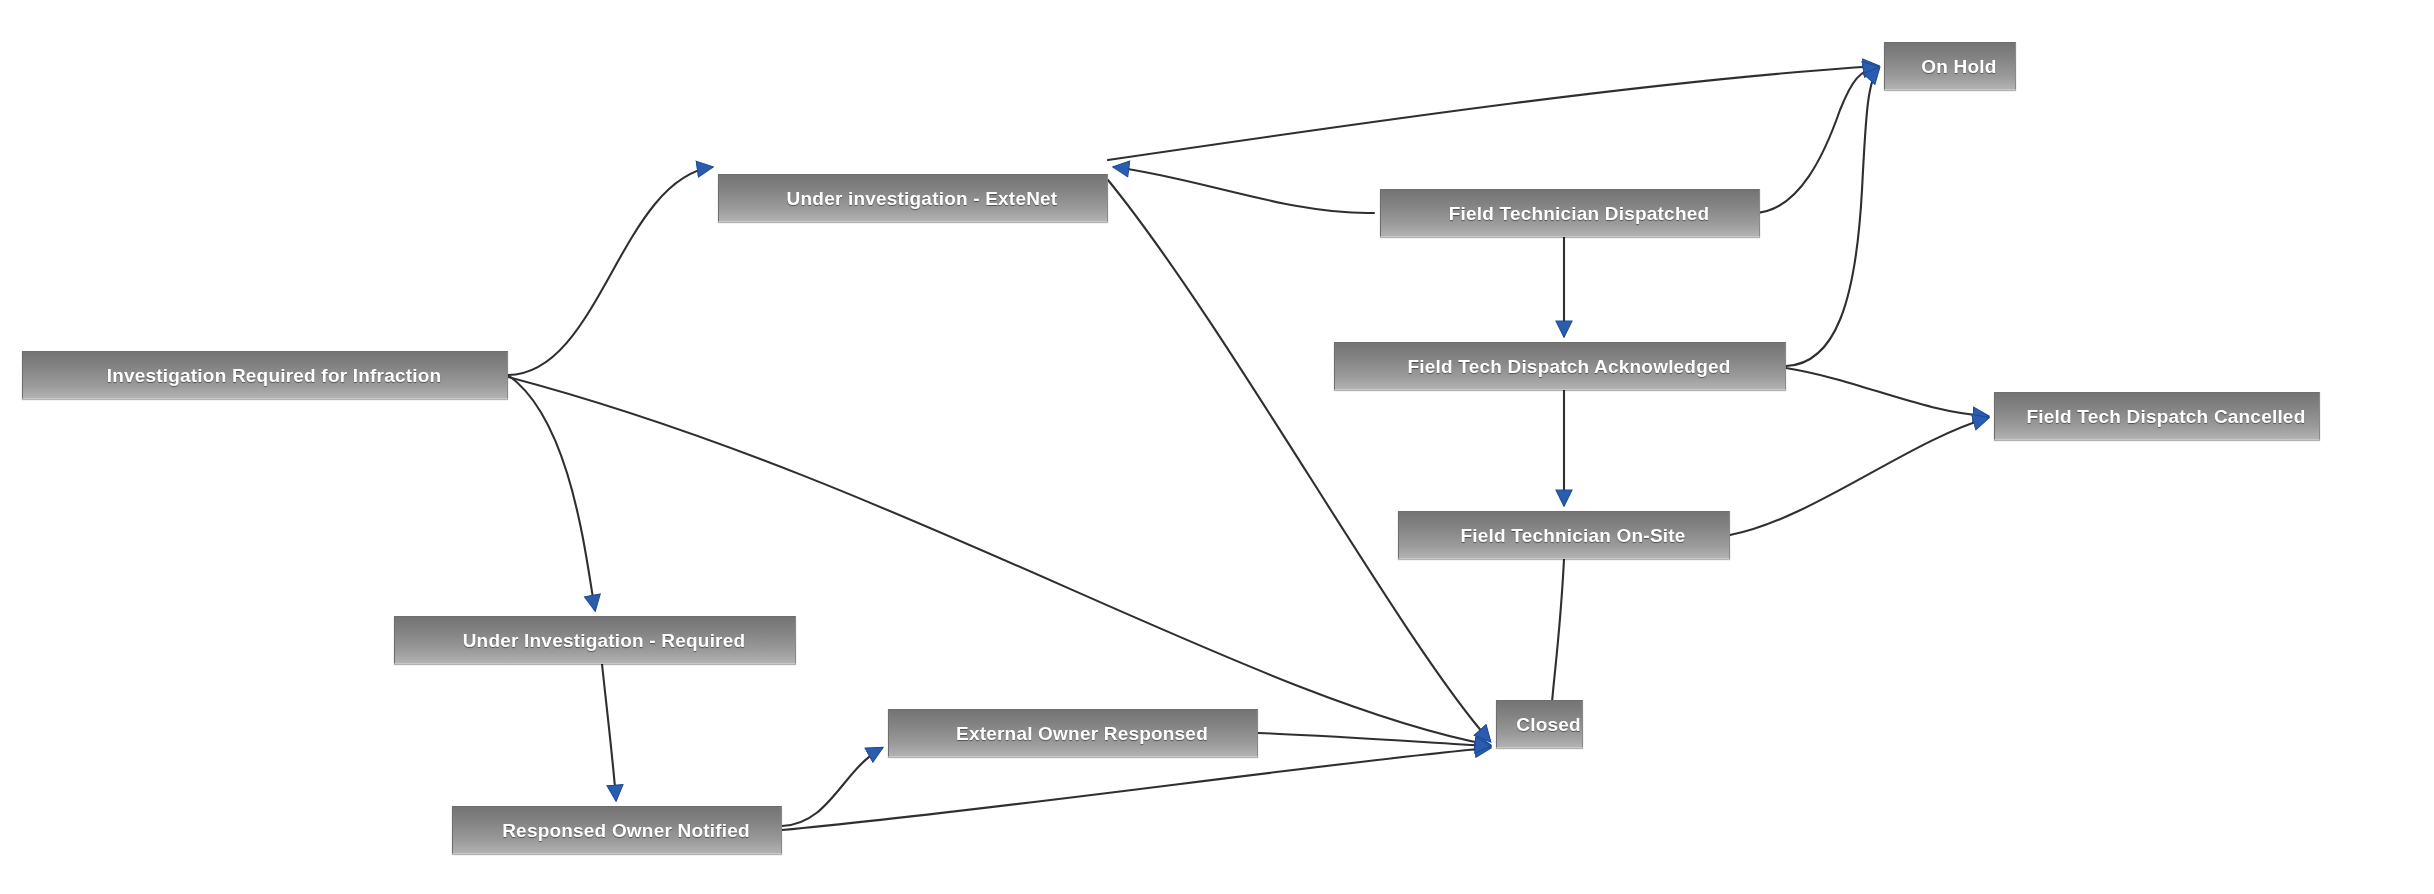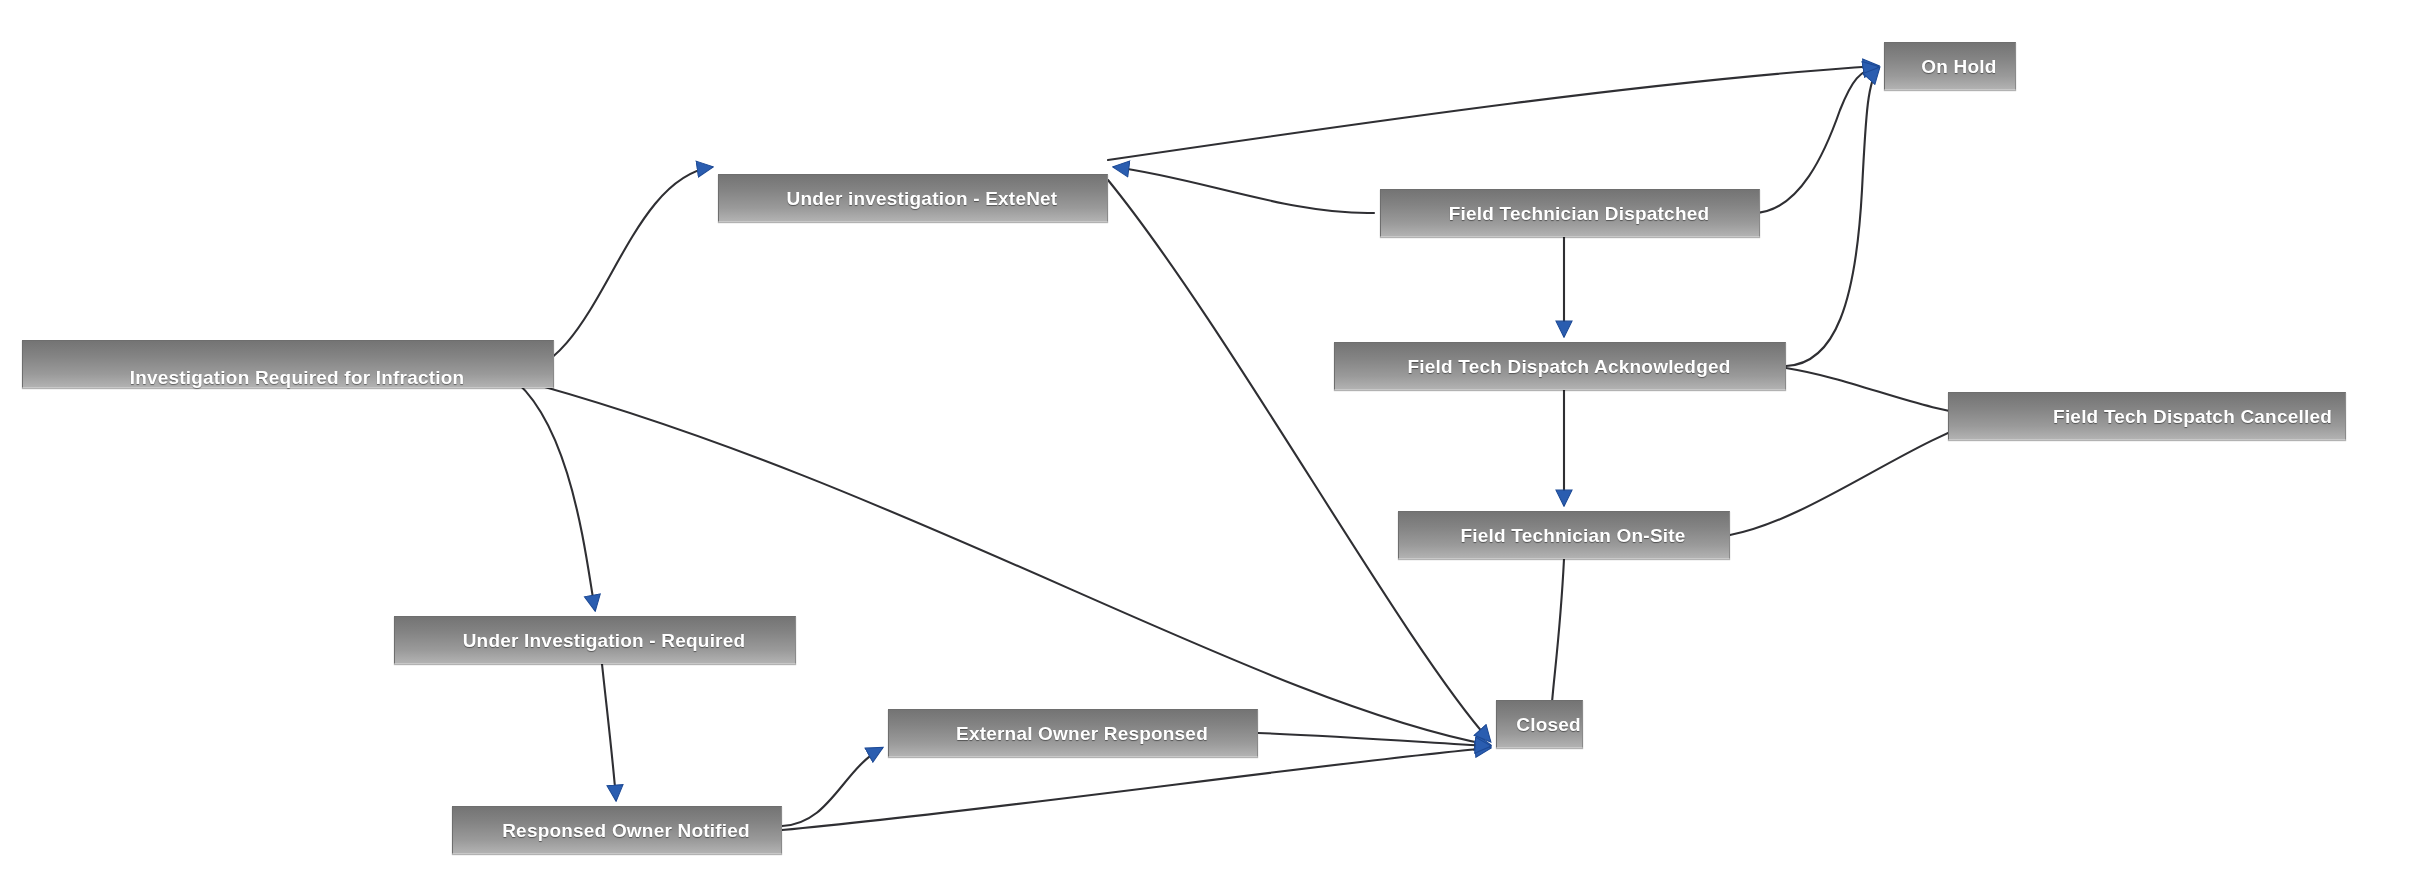--- a/index.html
+++ b/index.html
@@ -56,36 +56,36 @@
         <path d="M 1730,535 C 1810,520 1910,440 1988,418" marker-end="url(#arrow)"></path>
         <path d="M 1564,559 C 1560,640 1552,690 1551,717" marker-end="url(#arrow)"></path>
         <path d="M 602,664 C 608,720 614,770 616,800" marker-end="url(#arrow)"></path>
         <path d="M 782,826 C 830,824 842,770 882,748" marker-end="url(#arrow)"></path>
         <path d="M 782,830 C 1000,810 1330,762 1490,748" marker-end="url(#arrow)"></path>
         <path d="M 1258,733 C 1340,736 1420,742 1490,746" marker-end="url(#arrow)"></path>
       </g>
   </svg>
 
   <div id="nodes">
-      <div class="node" style="left: 22px; top: 340px; width: 532px; height: 48px; align-items: flex-end;">
+      <div class="node" style="left: 22px; top: 351px; width: 486px; height: 48px;">
         <span class="lbl">Investigation Required for Infraction</span>
       </div>
       <div class="node" style="left: 718px; top: 142px; width: 390px; height: 48px; margin-top: 32px;">
         <span class="lbl">Under investigation - ExteNet</span>
       </div>
       <div class="node" style="left: 1380px; top: 189px; width: 380px; height: 48px;">
         <span class="lbl">Field Technician Dispatched</span>
       </div>
       <div class="node" style="left: 1884px; top: 42px; width: 132px; height: 48px;">
         <span class="lbl">On Hold</span>
       </div>
       <div class="node" style="left: 1334px; top: 342px; width: 452px; height: 48px;">
         <span class="lbl">Field Tech Dispatch Acknowledged</span>
       </div>
-      <div class="node" style="left: 1948px; top: 392px; width: 398px; height: 48px; justify-content: flex-end;">
+      <div class="node" style="left: 1994px; top: 392px; width: 326px; height: 48px;">
         <span class="lbl">Field Tech Dispatch Cancelled</span>
       </div>
       <div class="node" style="left: 1398px; top: 511px; width: 332px; height: 48px; text-align: center;">
         <span class="lbl">Field Technician On-Site</span>
       </div>
       <div class="node" style="left: 394px; top: 616px; width: 402px; height: 48px;">
         <span class="lbl">Under Investigation - Required</span>
       </div>
       <div class="node" style="left: 888px; top: 709px; width: 370px; height: 48px;">
         <span class="lbl">External Owner Responsed</span>

